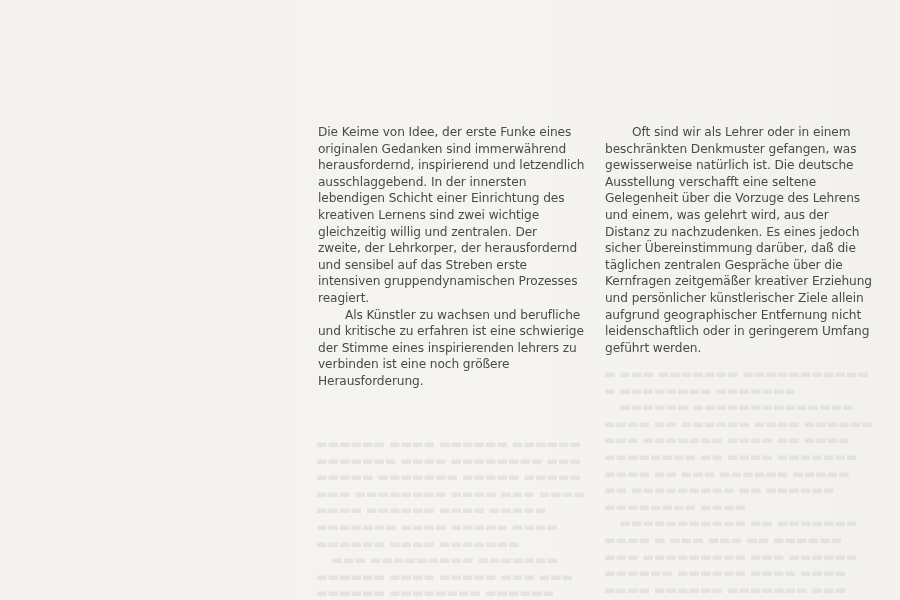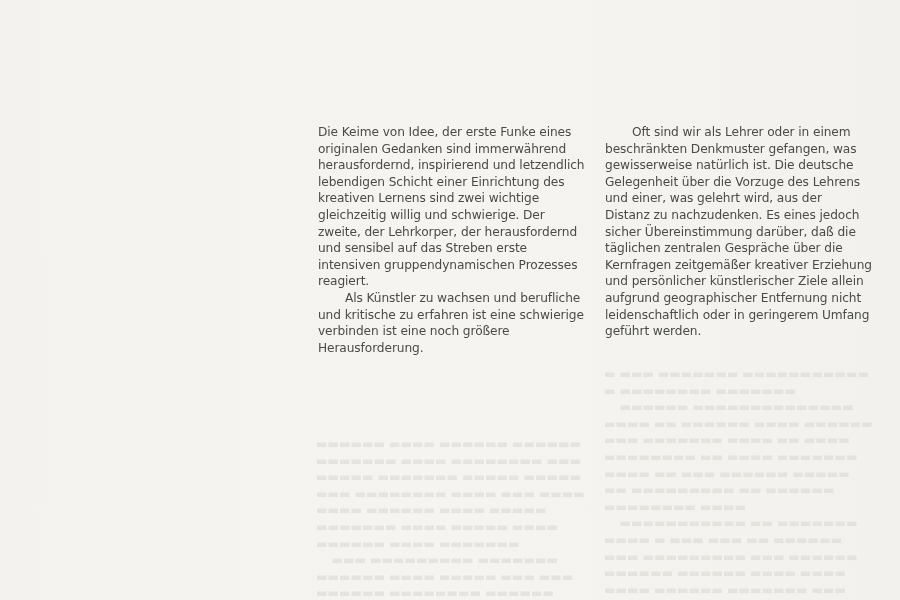--- a/index.html
+++ b/index.html
@@ -78,39 +78,42 @@
     ▬▬▬▬▬▬▬▬▬▬▬ ▬▬ ▬▬▬▬▬▬▬
 ▬▬▬▬ ▬ ▬▬▬ ▬▬▬ ▬▬ ▬▬▬▬▬▬
 ▬▬▬ ▬▬▬▬▬▬▬▬▬ ▬▬▬ ▬▬▬▬▬▬
 ▬▬▬▬▬▬ ▬▬▬▬▬▬ ▬▬▬▬ ▬▬▬▬
 ▬▬▬▬ ▬▬▬▬▬▬ ▬▬▬▬▬▬▬ ▬▬▬</div>
 
   <div class="column col-left">
     <span class="line">Die Keime von Idee, der erste Funke eines</span>
     <span class="line">originalen Gedanken sind immerwährend</span>
     <span class="line">herausfordernd, inspirierend und letzendlich</span>
+    <span class="line">ausschlaggebend. In der innersten</span>
     <span class="line">lebendigen Schicht einer Einrichtung des</span>
     <span class="line">kreativen Lernens sind zwei wichtige</span>
-    <span class="line">gleichzeitig willig und schwierige. Der</span>
+    <span class="line">gleichzeitig willig und zentralen. Der</span>
     <span class="line">zweite, der Lehrkorper, der herausfordernd</span>
     <span class="line">und sensibel auf das Streben erste</span>
     <span class="line">intensiven gruppendynamischen Prozesses</span>
     <span class="line">reagiert.</span>
     <span class="line indent">Als Künstler zu wachsen und berufliche</span>
     <span class="line">und kritische zu erfahren ist eine schwierige</span>
+    <span class="line">der Stimme eines inspirierenden lehrers zu</span>
     <span class="line">verbinden ist eine noch größere</span>
     <span class="line">Herausforderung.</span>
   </div>
 
   <div class="column col-right">
     <span class="line indent">Oft sind wir als Lehrer oder in einem</span>
     <span class="line">beschränkten Denkmuster gefangen, was</span>
     <span class="line">gewisserweise natürlich ist. Die deutsche</span>
+    <span class="line">Ausstellung verschafft eine seltene</span>
     <span class="line">Gelegenheit über die Vorzuge des Lehrens</span>
-    <span class="line">und einer, was gelehrt wird, aus der</span>
+    <span class="line">und einem, was gelehrt wird, aus der</span>
     <span class="line">Distanz zu nachzudenken. Es eines jedoch</span>
     <span class="line">sicher Übereinstimmung darüber, daß die</span>
     <span class="line">täglichen zentralen Gespräche über die</span>
     <span class="line">Kernfragen zeitgemäßer kreativer Erziehung</span>
     <span class="line">und persönlicher künstlerischer Ziele allein</span>
     <span class="line">aufgrund geographischer Entfernung nicht</span>
     <span class="line">leidenschaftlich oder in geringerem Umfang</span>
     <span class="line">geführt werden.</span>
   </div>
 

